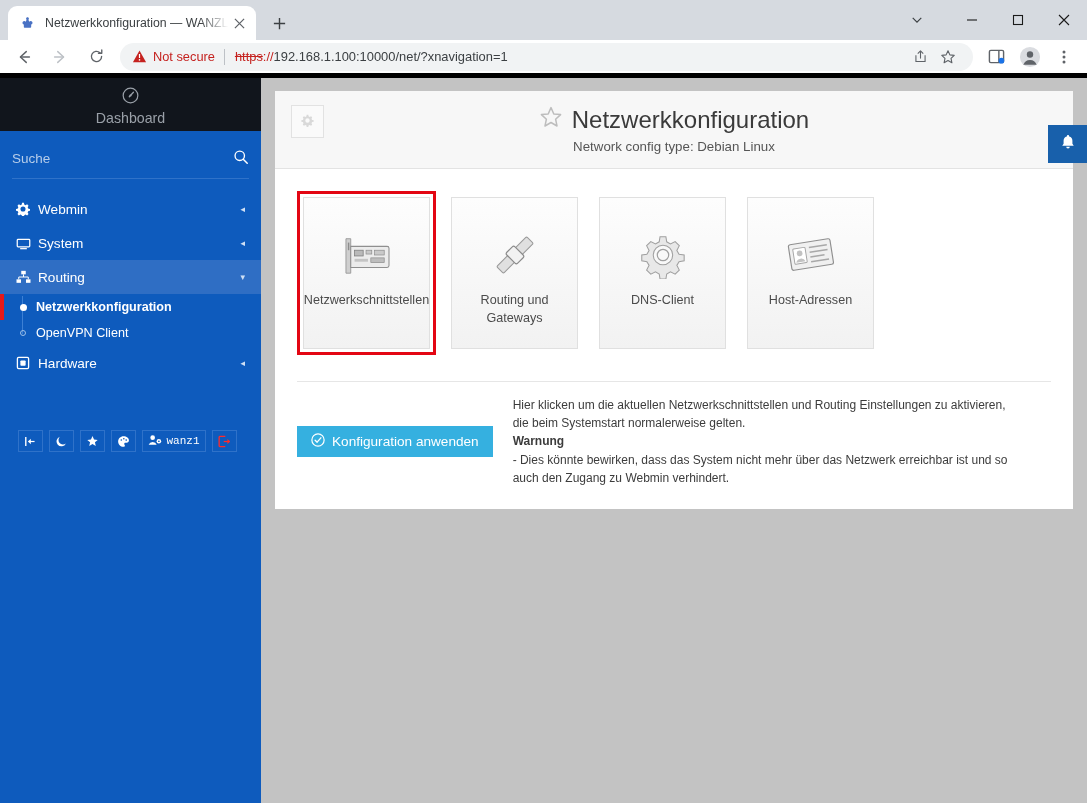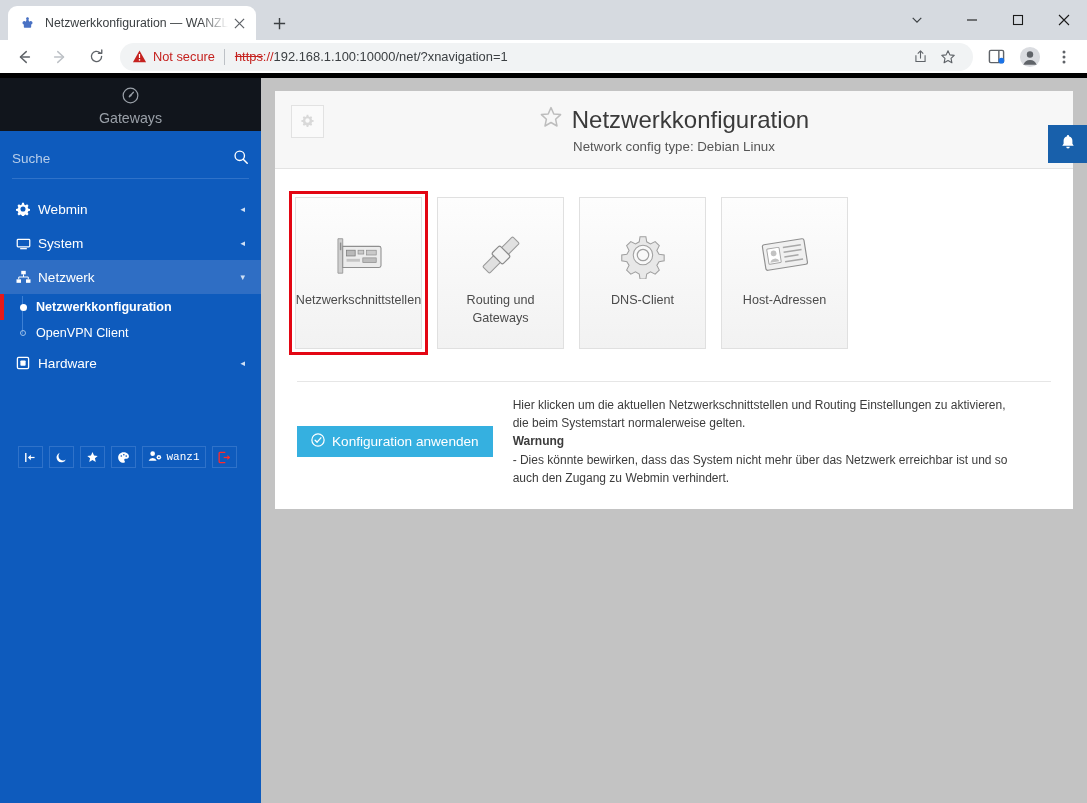--- a/index.html
+++ b/index.html
@@ -93,41 +93,41 @@
                     width: 1px; background: #3d80d4; }
   .sub-item { height: 26px; display: flex; align-items: center; padding-left: 16px;
               font-size: 12.6px; position: relative; }
   .sub-item.current { font-weight: bold; }
   .sub-item.current::after { content: ""; position: absolute; left: 0; top: 0; bottom: 0;
                              width: 4px; background: #e61919; }
   .dot { width: 14px; display: flex; justify-content: center; margin-right: 6px; flex-shrink: 0;}
   .dot i { display: block; width: 7px; height: 7px; border-radius: 50%; background: #fff; }
   .dot.hollow i { background: transparent; border: 1px solid #9dc0e8; width: 6px; height: 6px; }
 
-  .sbfooter { margin-top: 66px; display: flex; justify-content: center; gap: 0; }
+  .sbfooter { margin-top: 50px; display: flex; justify-content: center; gap: 0; }
   .sbbtn { height: 22px; min-width: 24px; border: 1px solid #2f72c9; margin-right: 6px;
            display: flex; align-items: center; justify-content: center; padding: 0 5px;
            background: #0e5bbd; }
   .sbbtn.user { font-family: "Liberation Mono", monospace; font-size: 11px; gap: 4px; }
 
   
   .content { flex: 1; overflow: hidden; position: relative; padding: 13px 14px 0 14px; }
   .panel { background: #fff; }
 
   .panel-head { background: #f7f7f7; border-bottom: 1px solid #e3e3e3;
                 padding: 12px 16px 14px 16px; position: relative; min-height: 78px; }
   .gearbtn { position: absolute; left: 16px; top: 14px; width: 33px; height: 33px;
              border: 1px solid #e2e2e2; background: #fafafa;
              display: flex; align-items: center; justify-content: center; }
   .ptitle { text-align: center; font-size: 24px; color: #3a3a3a; font-weight: normal;
             display: flex; align-items: center; justify-content: center; gap: 9px;
             padding-top: 2px; }
   .psub { text-align: center; font-size: 13.3px; color: #555; margin-top: 4px; }
 
-  .cards { display: flex; gap: 3px; padding: 22px 22px 0 14px; }
+  .cards { display: flex; gap: 9px; padding: 22px 22px 0 22px; }
   .card { width: 127px; height: 152px; border: 1px solid #e0e0e0;
           background: linear-gradient(180deg,#fdfdfd 0%, #f2f2f2 100%);
           display: flex; flex-direction: column; align-items: center;
           justify-content: flex-start; padding-top: 30px; position: relative; }
   .card-wrap { padding: 3px; border: 3px solid transparent; }
   .card-wrap.selected { border-color: #e30613; }
   .card-ico { height: 54px; display: flex; align-items: center; justify-content: center; }
   .card-label { font-size: 12.6px; color: #4b4b4b; text-align: center;
                 line-height: 1.42; margin-top: 10px; padding: 0 6px; }
 
@@ -272,21 +272,21 @@
     <div class="sidebar">
       <div class="brandrow">
         <div class="dashtab">
           <span>
             <svg width="19" height="19" viewBox="0 0 22 22">
               <circle cx="11" cy="11" r="8.5" fill="none" stroke="#9aa0a8" stroke-width="1.4"></circle>
               <path d="M14.4 7.3 L9.6 12.4" stroke="#9aa0a8" stroke-width="1.5" stroke-linecap="round"></path>
               <circle cx="11" cy="11" r="1.3" fill="#9aa0a8"></circle>
             </svg>
           </span>
-          <span class="dashtab-label">Gateways</span>
+          <span class="dashtab-label">Dashboard</span>
         </div>
       </div>
 
       <div class="searchbox">
         <input type="text" placeholder="Suche" style="">
         <span>
           <svg width="16" height="16" viewBox="0 0 18 18">
             <circle cx="7.6" cy="7.6" r="5.3" fill="none" stroke="#ffffff" stroke-width="1.5"></circle>
             <path d="M11.5 11.5 L16 16" stroke="#ffffff" stroke-width="1.7" stroke-linecap="round"></path>
           </svg>
@@ -318,21 +318,21 @@
 
         <div class="nav-item active">
           <span class="nav-ico">
             <svg width="15" height="14" viewBox="0 0 18 16">
               <rect x="6.3" y="0.6" width="5.4" height="4.2" fill="#ffffff"></rect>
               <rect x="0.6" y="10.8" width="5.4" height="4.2" fill="#ffffff"></rect>
               <rect x="12" y="10.8" width="5.4" height="4.2" fill="#ffffff"></rect>
               <path d="M9 4.8 V8 M3.3 10.8 V8 H14.7 V10.8" stroke="#ffffff" stroke-width="1.2" fill="none"></path>
             </svg>
           </span>
-          <span class="nav-label">Netzwerk</span>
+          <span class="nav-label">Routing</span>
           <span class="caret">▾</span>
         </div>
 
         <div class="subnav">
           <div class="sub-item current">
             <span class="dot">
                 <i></i>
               </span>
             <span>Netzwerkkonfiguration</span>
           </div>

